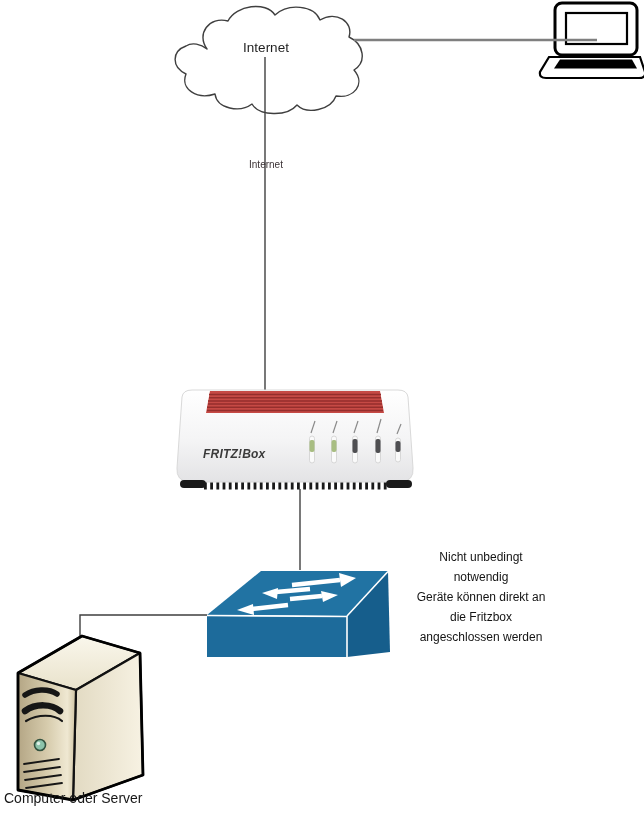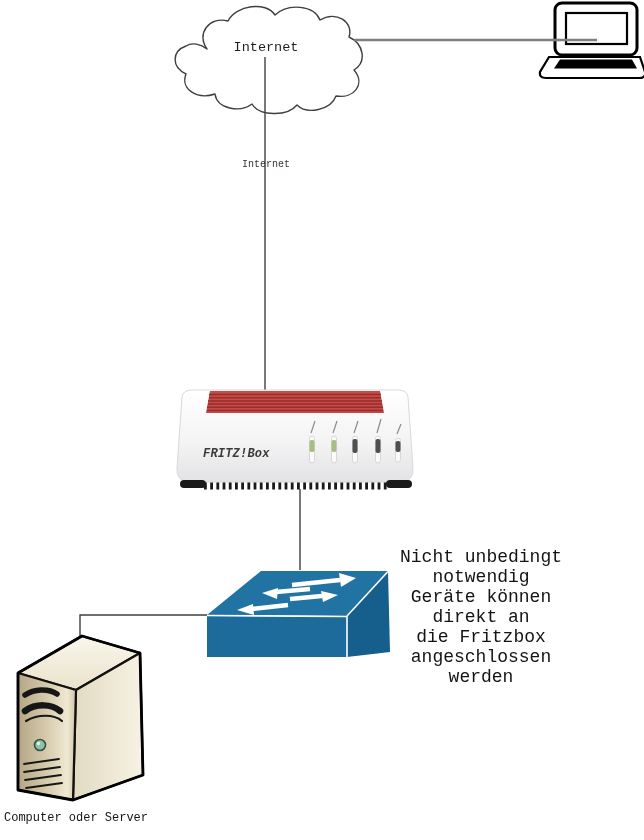--- a/index.html
+++ b/index.html
@@ -1,23 +1,23 @@
 <!DOCTYPE html>
 <html style="--line-gray: #7f7f7f; --line-dark: #3f3f3f; --switch-blue-top: #2173a3; --switch-blue-front: #1d6b9b; --switch-blue-side: #165e8c; --router-red: #c64a45; --router-red-dark: #952e2c; --led-green: #a8bd82; --led-dark: #4f4f52; --button-green: #8cc3aa;"><head>
 <meta charset="utf-8">
 <style>
   html,body{margin:0;padding:0;background:#fff;}
   body{font-family:"Liberation Sans","DejaVu Sans",sans-serif;}
   .canvas{position:relative;width:644px;height:840px;background:#fff;overflow:hidden;}
   .canvas svg{position:absolute;left:0;top:0;}
-  .lbl{position:absolute;color:#1f1f1f;font-family:Liberation Mono, monospace;}
+  .lbl{position:absolute;color:#1f1f1f;}
   .cloud-label{left:216px;top:40px;width:100px;text-align:center;font-size:13.5px;}
   .wan-label{left:231px;top:159px;width:70px;text-align:center;font-size:10px;color:#3c3336;}
-  .annotation{left:375px;top:547px;width:212px;text-align:center;font-size:18px;line-height:20px;color:#141414;white-space:pre-line;}
-  .server-label{left:4px;top:811px;font-size:12px;color:#161616;}
+  .annotation{left:375px;top:547px;width:212px;text-align:center;font-size:12px;line-height:20px;color:#141414;white-space:pre-line;}
+  .server-label{left:4px;top:790px;font-size:14px;color:#161616;}
   .router-brand{left:203px;top:447px;font-size:12px;font-weight:700;font-style:italic;letter-spacing:.2px;color:#3a3a3a;}
 </style>
 </head>
 <body>
 
 <div class="canvas">
 
   <svg width="644" height="840" viewBox="0 0 644 840">
     <defs>
       <linearGradient id="gBody" x1="0" y1="0" x2="0" y2="1">

